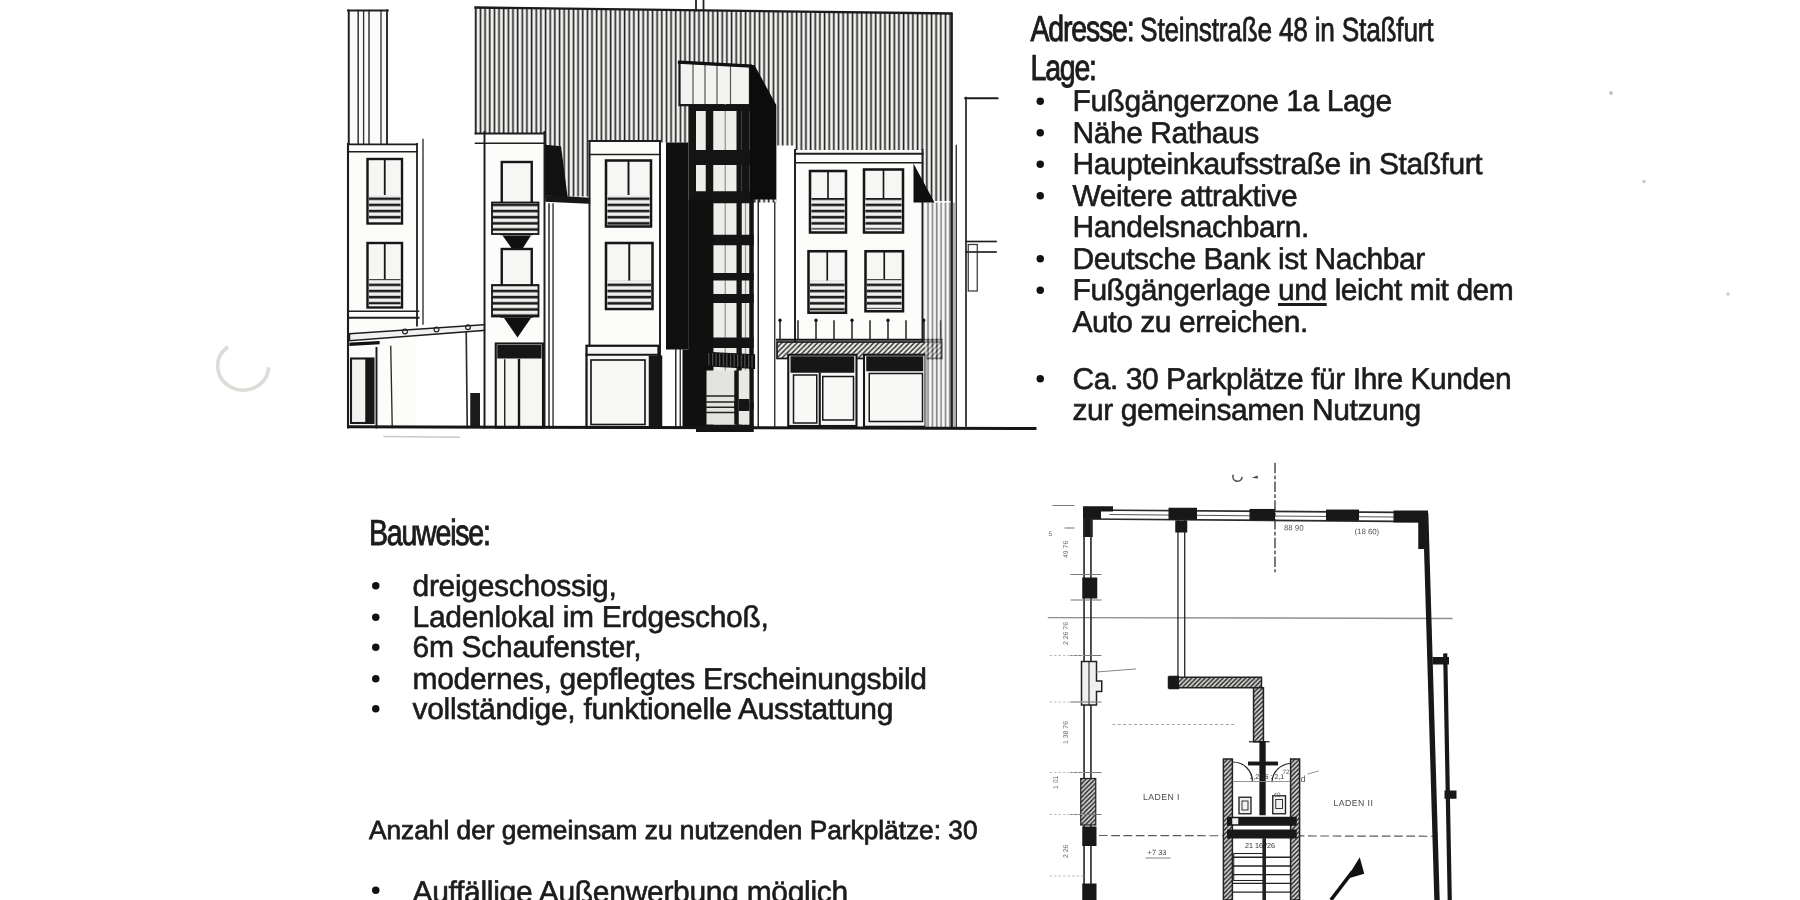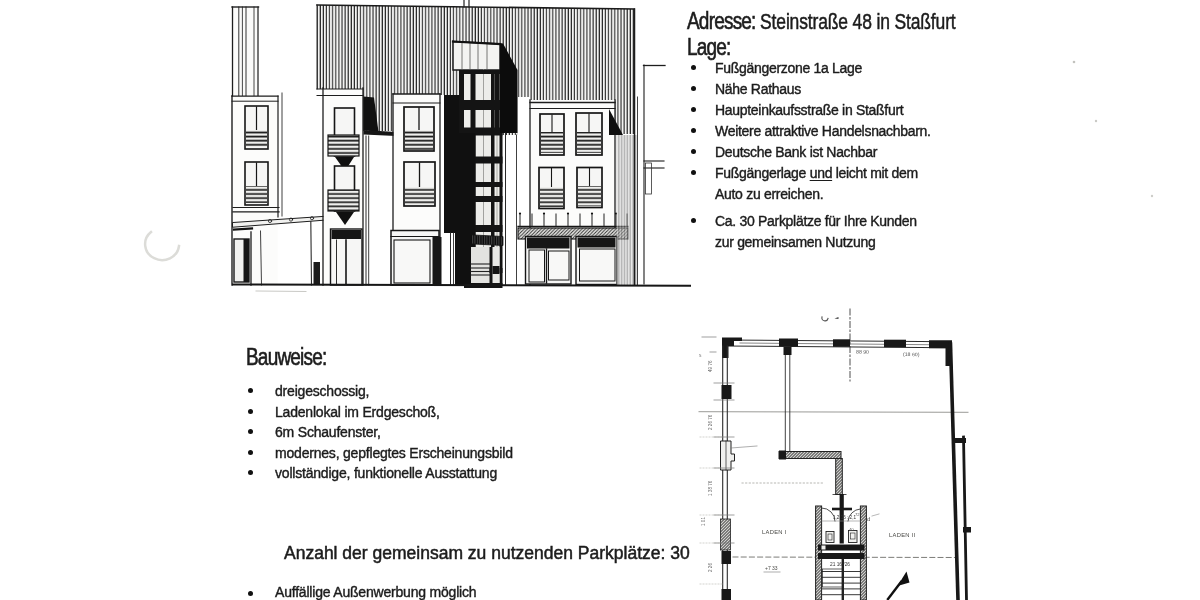--- a/index.html
+++ b/index.html
@@ -1,20 +1,20 @@
 <!DOCTYPE html>
 <html><head>
 <meta charset="utf-8">
 <style>
   html,body{margin:0;padding:0;width:1200px;height:600px;background:#ffffff;overflow:hidden;}
   body{font-family:"Liberation Sans",sans-serif;color:#1c1c1c;position:relative;}
   .abs{position:absolute;}
   .hd{font-size:19px;letter-spacing:-0.8px;-webkit-text-stroke:0.5px #1c1c1c;}
   .st{transform:scaleY(1.27);transform-origin:0 0;}
-  .bt{font-size:14px;letter-spacing:-0.3px;-webkit-text-stroke:0.4px #1c1c1c;}
+  .bt{font-size:20px;letter-spacing:-0.3px;-webkit-text-stroke:0.4px #1c1c1c;}
   .li{position:relative;padding-left:27px;}
   .li:before{content:"";position:absolute;left:3px;top:7px;width:5px;height:5px;border-radius:50%;background:#111;}
 </style>
 </head>
 <body>
 
 <svg id="elev" class="abs" style="left:0;top:0" width="1200" height="600" viewBox="0 0 1200 600">
 <defs>
   <pattern id="roofhatch" width="2.9" height="8" patternUnits="userSpaceOnUse">
     <rect width="2.9" height="8" fill="#f4f4f3"></rect>
@@ -501,30 +501,30 @@
 
 <div class="abs hd st" style="left:687px;top:33px;">Lage:</div>
 
 <div class="abs bt" style="left:688px;top:58px;line-height:21px;width:330px;">
   <div class="li">Fußgängerzone 1a Lage</div>
   <div class="li">Nähe Rathaus</div>
   <div class="li">Haupteinkaufsstraße in Staßfurt</div>
   <div class="li">Weitere attraktive Handelsnachbarn.</div>
   <div class="li">Deutsche Bank ist Nachbar</div>
   <div class="li">Fußgängerlage <span style="text-decoration:underline;text-underline-offset:2px;">und</span> leicht mit dem<br>Auto zu erreichen.</div>
-  <div class="li" style="margin-top:6px;">Ca. 30 Parkplätze für Ihre Kunden<br>zur gemeinsamen Nutzung</div>
+  <div class="li" style="margin-top:17px;">Ca. 30 Parkplätze für Ihre Kunden<br>zur gemeinsamen Nutzung</div>
 </div>
 
 <div class="abs hd st" style="left:246px;top:343px;">Bauweise:</div>
 
 <div class="abs bt" style="left:245px;top:381px;line-height:20.5px;width:460px;letter-spacing:-0.2px;">
   <div class="li" style="padding-left:30px;">dreigeschossig,</div>
   <div class="li" style="padding-left:30px;">Ladenlokal im Erdgeschoß,</div>
   <div class="li" style="padding-left:30px;">6m Schaufenster,</div>
   <div class="li" style="padding-left:30px;">modernes, gepflegtes Erscheinungsbild</div>
   <div class="li" style="padding-left:30px;">vollständige, funktionelle Ausstattung</div>
 </div>
 
-<div class="abs hd" style="left:246px;top:543px;font-size:17.5px;letter-spacing:0;margin-left:38px;">Anzahl der gemeinsam zu nutzenden Parkplätze: 30</div>
+<div class="abs hd" style="left:246px;top:543px;font-size:17.5px;letter-spacing:0;">Anzahl der gemeinsam zu nutzenden Parkplätze: 30</div>
 
 <div class="abs bt" style="left:245px;top:584px;letter-spacing:-0.2px;">
   <div class="li" style="padding-left:30px;">Auffällige Außenwerbung möglich</div>
 </div>
 
 </body></html>

